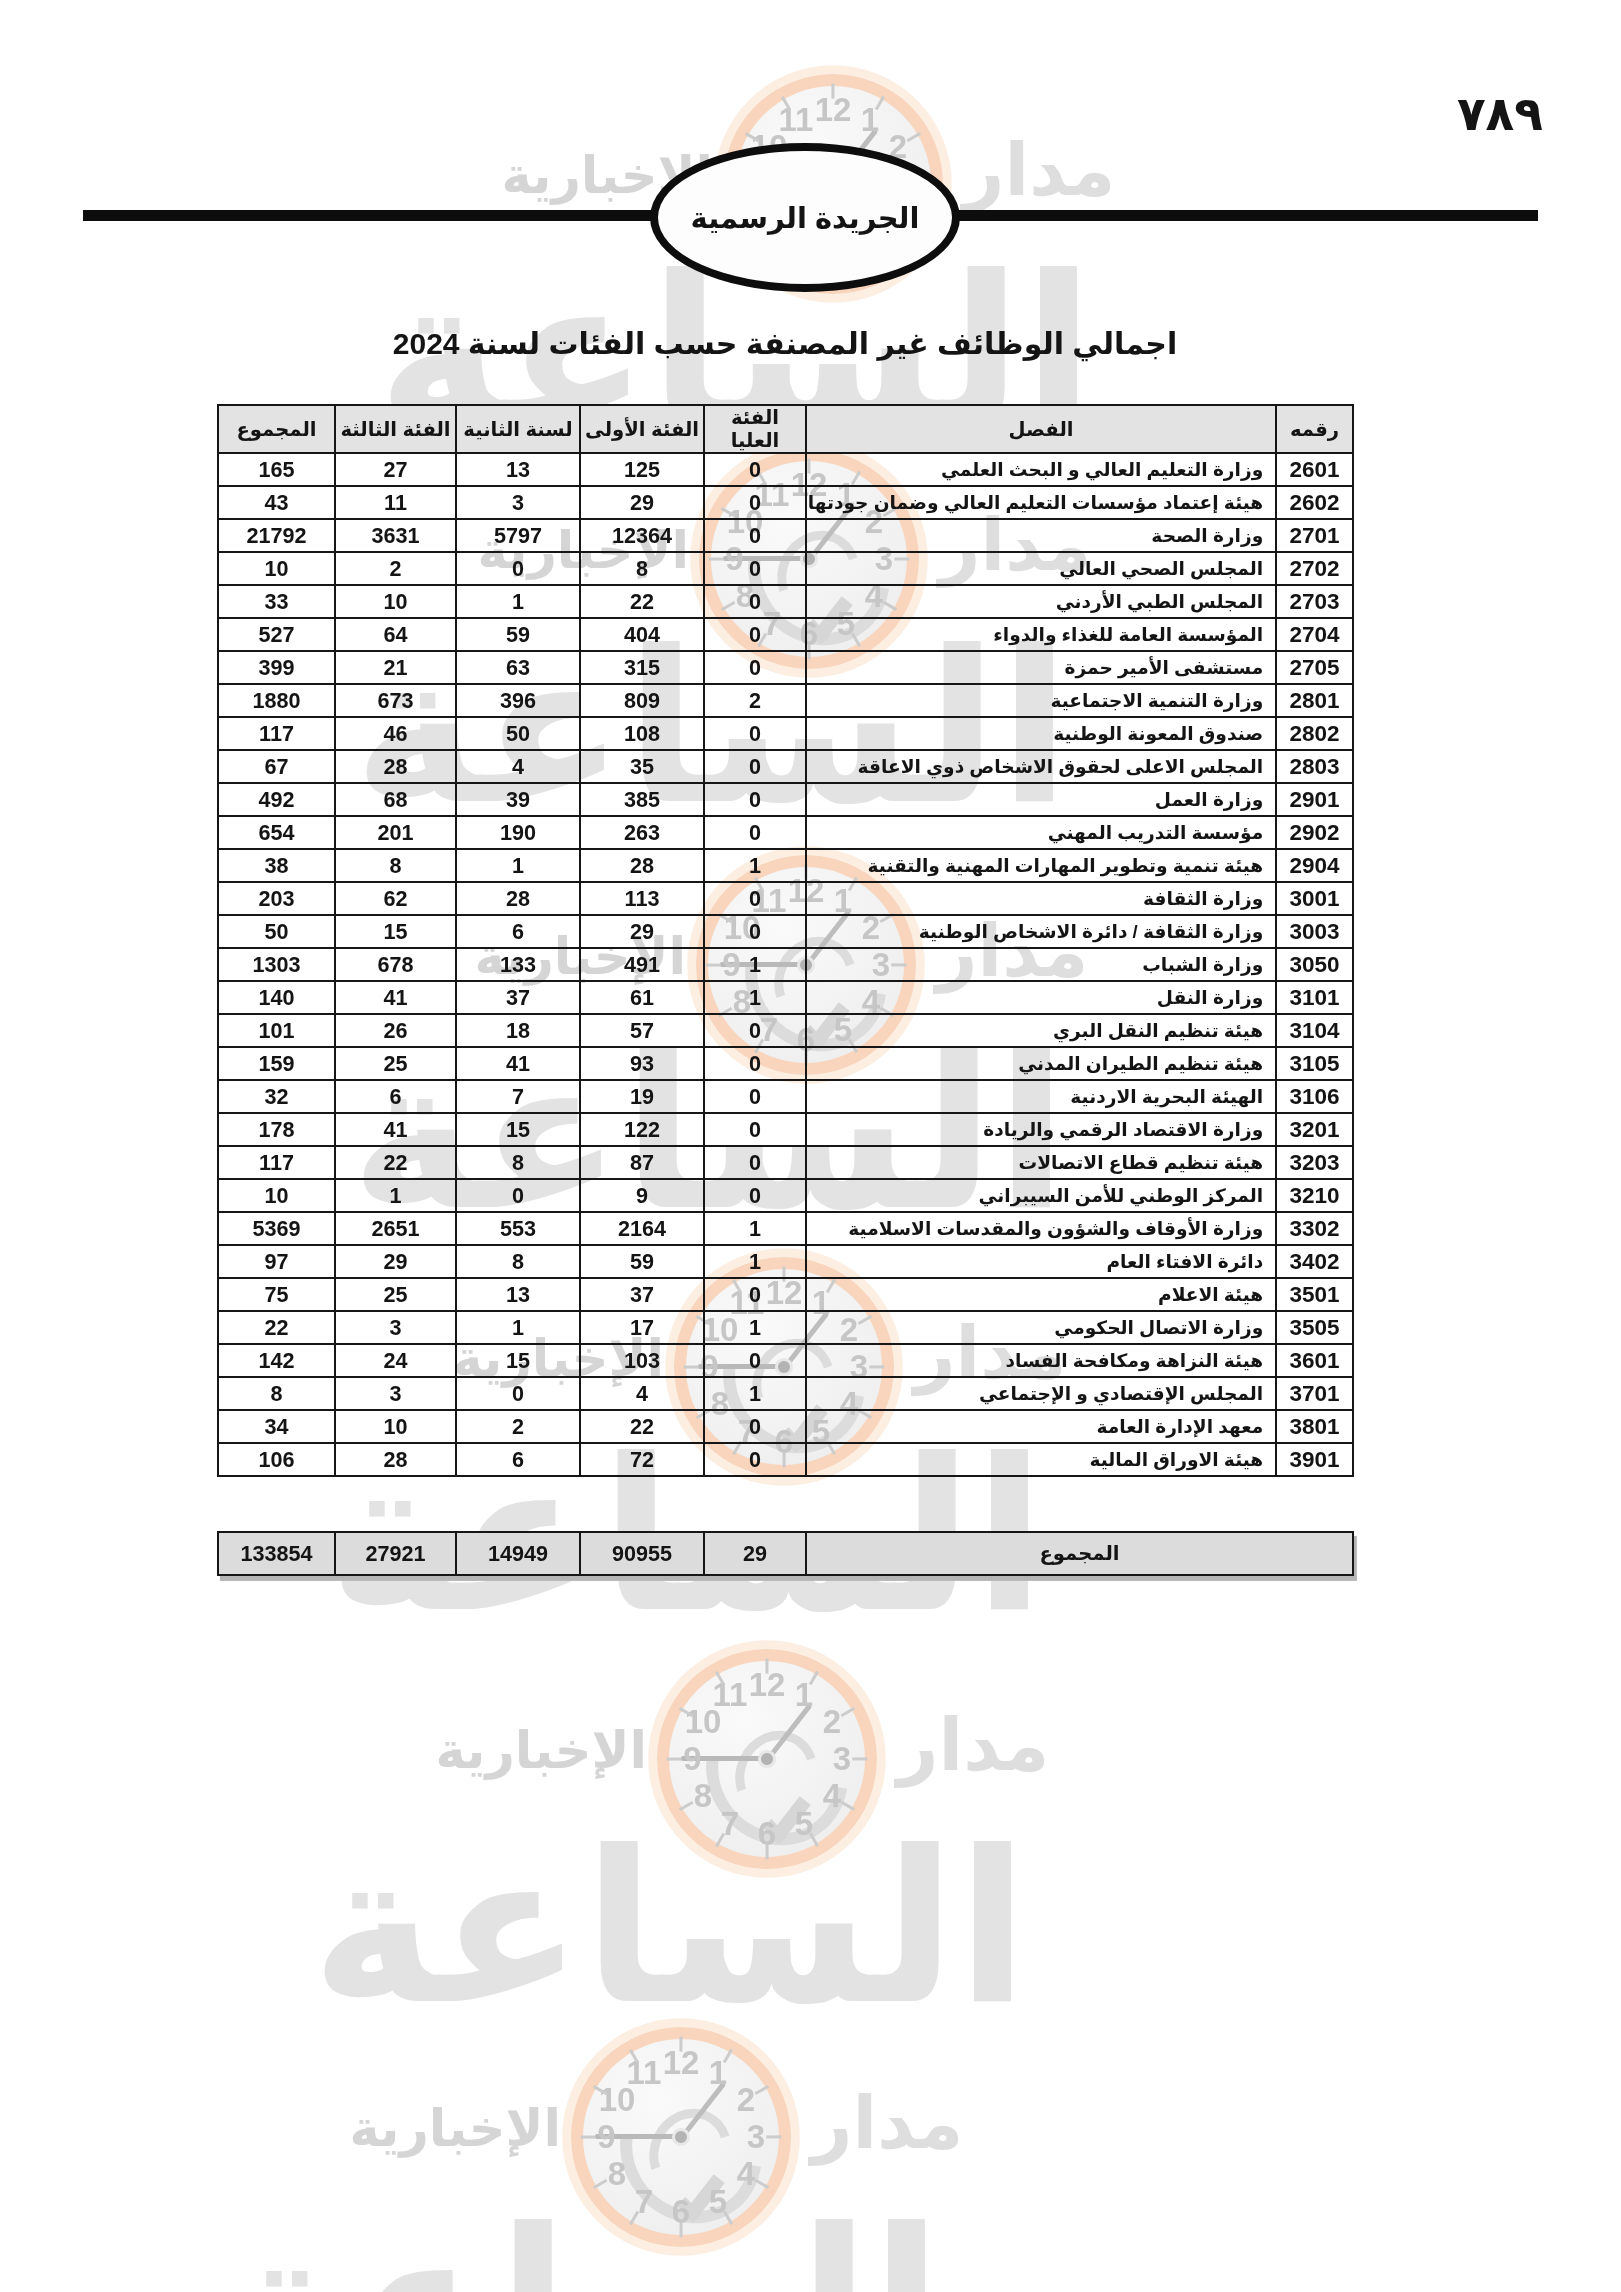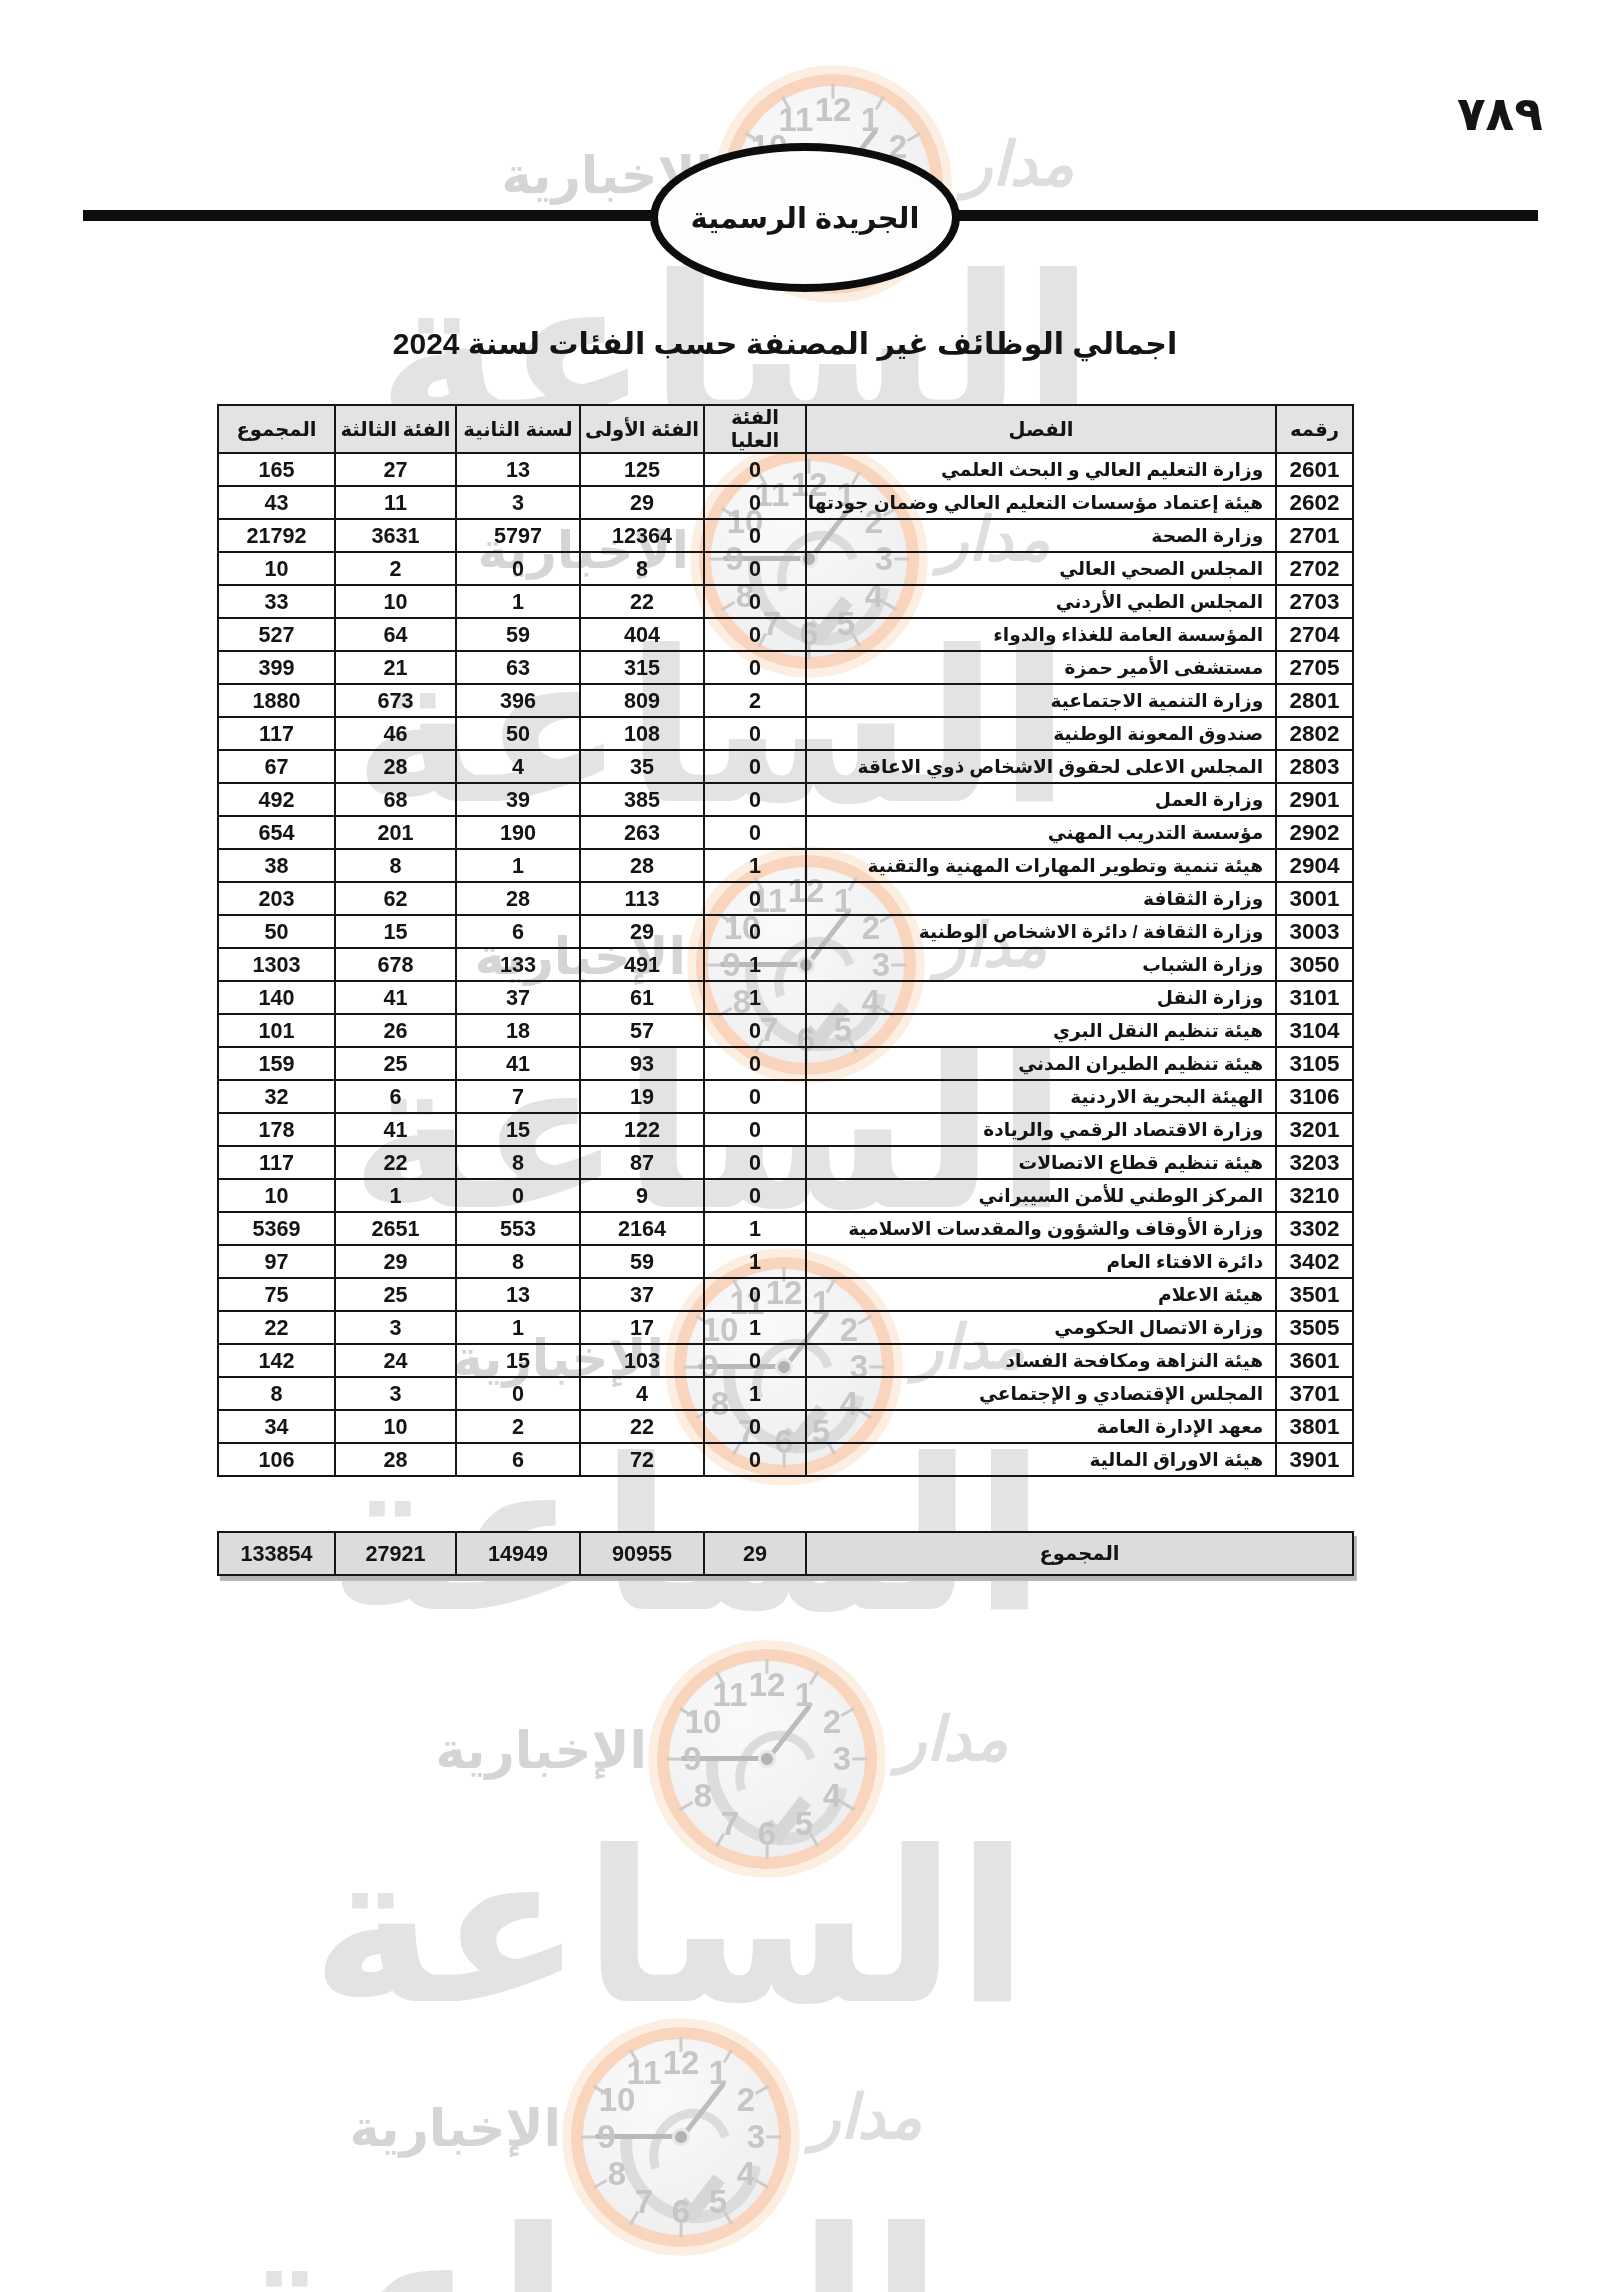--- a/index.html
+++ b/index.html
@@ -39,21 +39,21 @@
   }
   .wm-hand-hour{
     position:absolute;left:95px;top:29px;width:4.9px;height:71px;background:#bdbdbd;border-radius:2px;
     transform-origin:50% 100%;transform:rotate(38deg);
   }
   .wm-hand-dot{
     position:absolute;left:89px;top:89px;width:17.6px;height:17.6px;border-radius:50%;
     background:#b3b3b3;border:3.9px solid #e8e8e8;box-sizing:border-box;
   }
   .wm-right-text{
-    position:absolute;left:125px;top:-61px;font-size:61px;font-weight:bold;color:#dedede;white-space:nowrap;font-style:italic;
+    position:absolute;left:125px;top:-61px;font-size:72px;font-weight:bold;color:#dedede;white-space:nowrap;
   }
   .wm-left-text{
     position:absolute;right:125px;top:-43px;font-size:51px;font-weight:bold;color:#d5d5d5;white-space:nowrap;
   }
   .wm-big-text{
     position:absolute;left:-461px;top:59px;width:627px;text-align:center;
     font-size:211px;font-weight:bold;color:#e3e3e3;white-space:nowrap;line-height:1;
   }
   
   .page-number{

